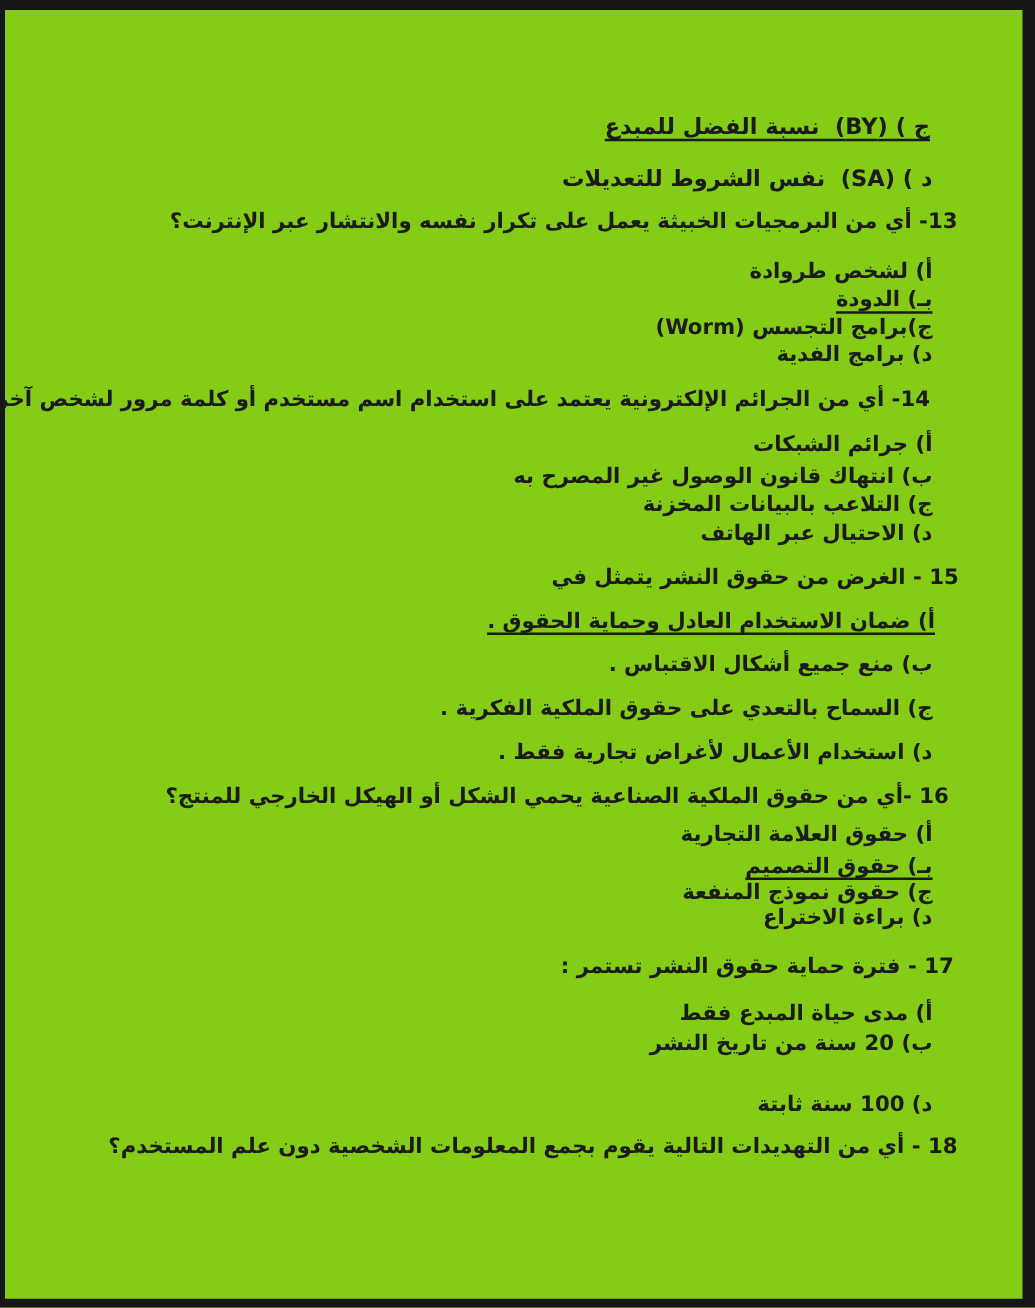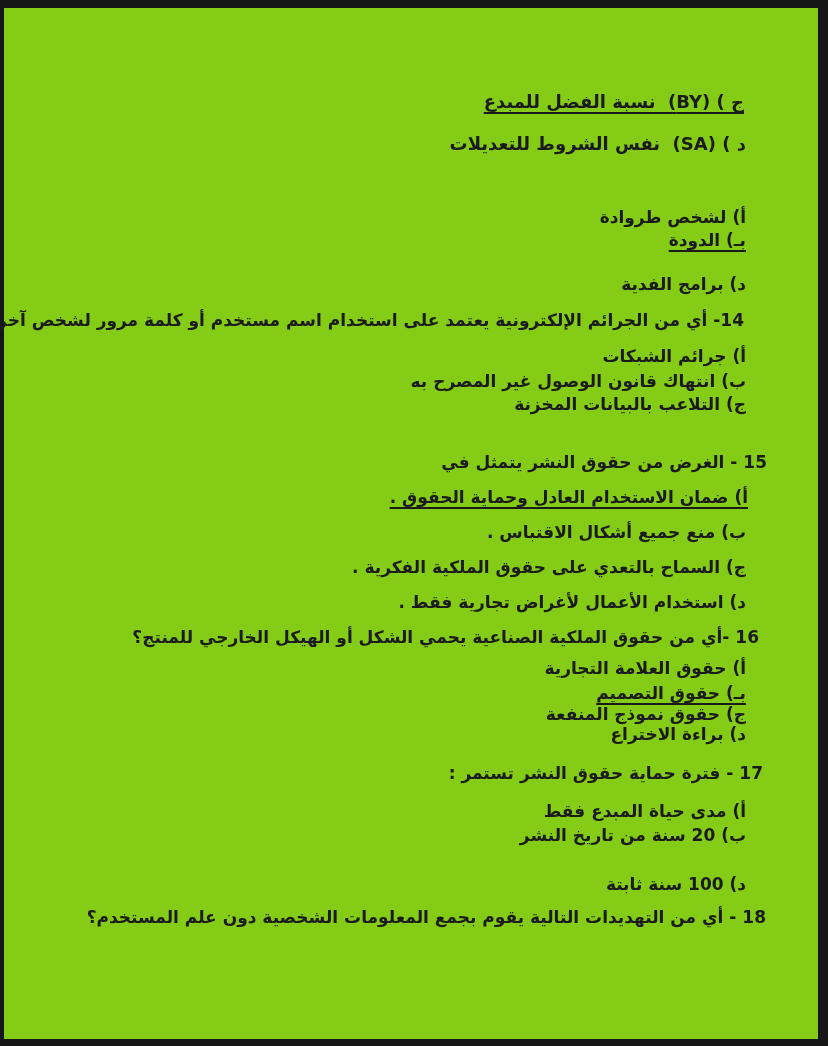--- a/index.html
+++ b/index.html
@@ -28,27 +28,30 @@
     text-underline-offset:4px;
   }
 </style>
 </head>
 <body>
 
 <div class="page">
   <div class="lines">
       <div class="line u" style="top: 82px; right: 74px; font-size: 18px; color: rgb(27, 27, 27);">ج ) (BY)  نسبة الفضل للمبدع</div>
       <div class="line" style="top: 124px; right: 72px; font-size: 18px; color: rgb(27, 27, 27);">د ) (SA)  نفس الشروط للتعديلات</div>
+      <div class="line" style="top: 158px; right: 52px; font-size: 17px; color: rgb(27, 27, 27);">13- أي من البرمجيات الخبيثة يعمل على تكرار نفسه والانتشار عبر الإنترنت؟</div>
       <div class="line" style="top: 198px; right: 72px; font-size: 17px; color: rgb(27, 27, 27);">أ) لشخص طروادة</div>
       <div class="line u" style="top: 221px; right: 72px; font-size: 17px; color: rgb(27, 27, 27);">بـ) الدودة</div>
+      <div class="line" style="top: 243px; right: 72px; font-size: 17px; color: rgb(27, 27, 27);">ج)برامج التجسس (Worm)</div>
       <div class="line" style="top: 265px; right: 72px; font-size: 17px; color: rgb(27, 27, 27);">د) برامج الفدية</div>
       <div class="line" style="top: 301px; right: 74px; font-size: 17px; color: rgb(27, 27, 27);">14- أي من الجرائم الإلكترونية يعتمد على استخدام اسم مستخدم أو كلمة مرور لشخص آخر؟</div>
       <div class="line" style="top: 337px; right: 72px; font-size: 17px; color: rgb(27, 27, 27);">أ) جرائم الشبكات</div>
       <div class="line" style="top: 362px; right: 72px; font-size: 17px; color: rgb(27, 27, 27);">ب) انتهاك قانون الوصول غير المصرح به</div>
       <div class="line" style="top: 385px; right: 72px; font-size: 17px; color: rgb(27, 27, 27);">ج) التلاعب بالبيانات المخزنة</div>
+      <div class="line" style="top: 408px; right: 72px; font-size: 17px; color: rgb(27, 27, 27);">د) الاحتيال عبر الهاتف</div>
       <div class="line" style="top: 443px; right: 51px; font-size: 17px; color: rgb(27, 27, 27); margin-left: 44px;">15 - الغرض من حقوق النشر يتمثل في</div>
       <div class="line u" style="top: 478px; right: 70px; font-size: 17px; color: rgb(27, 27, 27);">أ) ضمان الاستخدام العادل وحماية الحقوق .</div>
       <div class="line" style="top: 513px; right: 72px; font-size: 17px; color: rgb(27, 27, 27);">ب) منع جميع أشكال الاقتباس .</div>
       <div class="line" style="top: 548px; right: 72px; font-size: 17px; color: rgb(27, 27, 27);">ج) السماح بالتعدي على حقوق الملكية الفكرية .</div>
       <div class="line" style="top: 583px; right: 72px; font-size: 17px; color: rgb(27, 27, 27);">د) استخدام الأعمال لأغراض تجارية فقط .</div>
       <div class="line" style="top: 618px; right: 59px; font-size: 17px; color: rgb(27, 27, 27);">16 -أي من حقوق الملكية الصناعية يحمي الشكل أو الهيكل الخارجي للمنتج؟</div>
       <div class="line" style="top: 649px; right: 72px; font-size: 17px; color: rgb(27, 27, 27);">أ) حقوق العلامة التجارية</div>
       <div class="line u" style="top: 674px; right: 72px; font-size: 17px; color: rgb(27, 27, 27);">بـ) حقوق التصميم</div>
       <div class="line" style="top: 695px; right: 72px; font-size: 17px; color: rgb(27, 27, 27);">ج) حقوق نموذج المنفعة</div>
       <div class="line" style="top: 715px; right: 72px; font-size: 17px; color: rgb(27, 27, 27);">د) براءة الاختراع</div>

